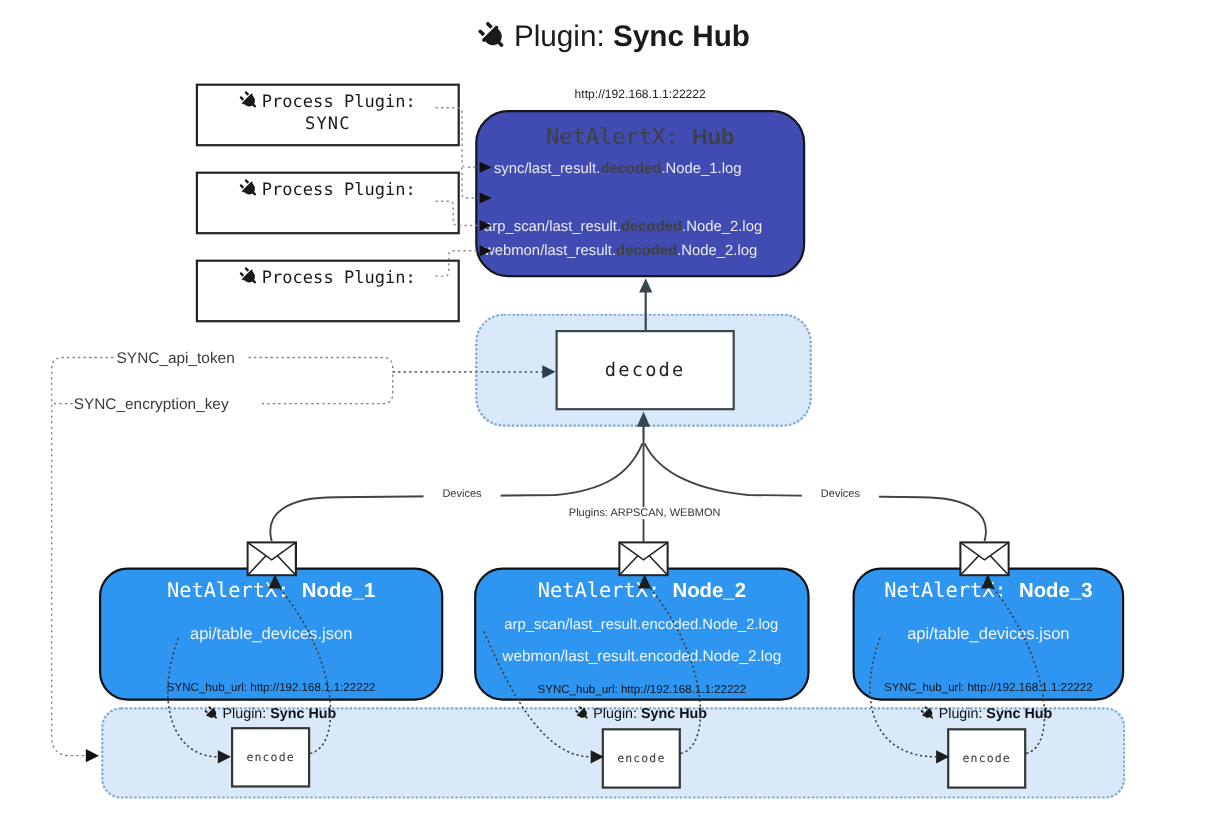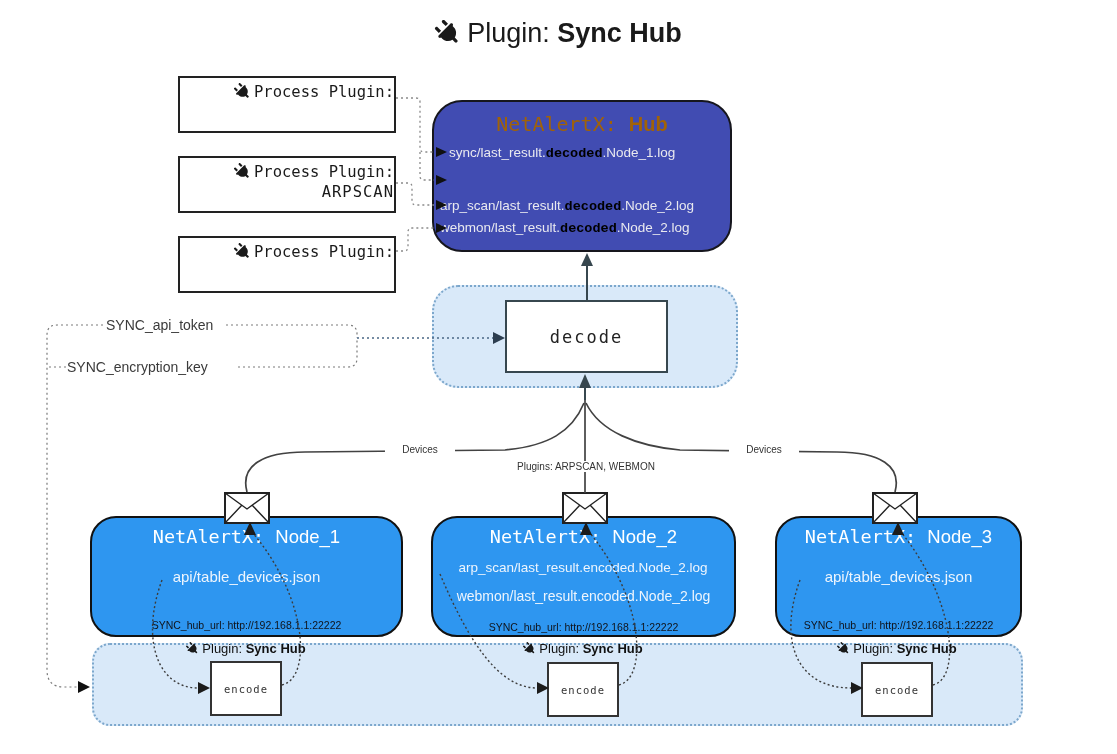--- a/index.html
+++ b/index.html
@@ -11,29 +11,29 @@
   
   .page-title{left:0;top:18px;width:1117px;text-align:center;font-size:27px;color:#1a1a1a;z-index:60;}
   .page-title .bold{font-weight:bold;}
   .plug-lg{width:26px;height:26px;vertical-align:-4px;margin-right:6px;transform:rotate(-45deg);display:inline-block;}
   .plug-md{width:17px;height:17px;vertical-align:-3px;margin-right:3px;transform:rotate(-45deg);display:inline-block;}
   .plug-sm{width:13px;height:13px;vertical-align:-2px;margin-right:3px;transform:rotate(-45deg);display:inline-block;}
 
   
   .hub-url{left:432px;top:80px;width:300px;text-align:center;font-size:11px;color:#222;z-index:20;}
   .hub{left:432px;top:100px;width:300px;height:152px;background:#414CB2;border:2px solid #16161d;border-radius:30px;box-sizing:border-box;z-index:10;}
-  .hub-title{left:432px;top:112px;width:300px;text-align:center;font-size:20px;color:#a16207;z-index:12;}
+  .hub-title{left:432px;top:112px;width:300px;text-align:center;font-size:20px;color:#404040;z-index:12;}
   .hub-title .bold{font-weight:bold;font-family:"Liberation Sans",sans-serif;}
   .hub-line{color:#e9e9ef;font-size:13.5px;white-space:nowrap;z-index:12;}
-  .hub-line b{color:#000000;font-family:Liberation Mono, monospace;}
+  .hub-line b{color:#404040;}
   .hl1{left:449px;top:145px;} .hl2{left:449px;top:172px;}
   .hl3{left:440px;top:198px;} .hl4{left:440px;top:220px;}
 
   
-  .pbox{left:178px;width:218px;height:57px;background:#fff;border:2px solid #222;box-sizing:border-box;text-align:right;z-index:10;}
+  .pbox{left:178px;width:240px;height:57px;background:#fff;border:2px solid #222;box-sizing:border-box;text-align:center;z-index:10;}
   .pbox .l1{font-size:15.5px;margin-top:5px;}
   .pbox .l2{font-size:15.5px;margin-top:2px;letter-spacing:1px;}
   .pb1{top:76px;} .pb2{top:156px;} .pb3{top:236px;}
 
   
   .panel{background:#D9E9F9;border:2px dotted #7CA7CC;box-sizing:border-box;z-index:5;}
   .decode-panel{left:432px;top:285px;width:306px;height:103px;border-radius:26px;}
   .decode-box{left:505px;top:300px;width:163px;height:73px;background:#fff;border:2px solid #37474f;box-sizing:border-box;
               display:flex;align-items:center;justify-content:center;font-size:17px;letter-spacing:2px;color:#222;z-index:8;}
 
@@ -44,21 +44,21 @@
   
   .flow-label{font-size:10px;color:#333;background:#fff;text-align:center;z-index:60;}
   .fl-left{left:385px;top:444px;width:70px;}
   .fl-right{left:729px;top:444px;width:70px;}
   .fl-center{left:486px;top:461px;width:200px;}
 
   
   .node{top:516px;height:121px;background:#2E96F0;border:2px solid #111;border-radius:26px;box-sizing:border-box;z-index:10;}
   .n1{left:90px;width:313px;} .n2{left:431px;width:305px;} .n3{left:775px;width:247px;}
   .node-title{top:526px;text-align:center;font-size:18.5px;color:#fff;z-index:12;}
-  .node-title .bold{font-weight:normal;font-family:"Liberation Sans",sans-serif;}
+  .node-title .bold{font-weight:bold;font-family:"Liberation Sans",sans-serif;}
   .nt1{left:90px;width:313px;} .nt2{left:431px;width:305px;} .nt3{left:775px;width:247px;}
   .node-line{color:#eef5fd;text-align:center;white-space:nowrap;z-index:12;}
   .n1-line{left:90px;top:568px;width:313px;font-size:15px;}
   .n2-line1{left:431px;top:560px;width:304px;font-size:13.5px;}
   .n2-line2{left:431px;top:588px;width:305px;font-size:14px;}
   .n3-line{left:775px;top:568px;width:247px;font-size:15px;}
   .node-url{font-size:10.5px;color:#10131a;text-align:center;z-index:12;}
   .nu1{left:90px;top:619px;width:313px;} .nu2{left:431px;top:621px;width:305px;} .nu3{left:775px;top:619px;width:247px;}
 
   
@@ -81,39 +81,40 @@
 <body>
 
 <div class="stage">
 
   <div class="abs page-title">
     <svg class="plug-lg" viewBox="0 0 384 512" fill="#1a1a1a">
         <path d="M96 0c17.7 0 32 14.3 32 32l0 96-64 0 0-96C64 14.3 78.3 0 96 0zM288 0c17.7 0 32 14.3 32 32l0 96-64 0 0-96c0-17.7 14.3-32 32-32zM32 160l320 0c17.7 0 32 14.3 32 32s-14.3 32-32 32l0 32c0 77.4-55 142-128 156.8l0 67.2c0 17.7-14.3 32-32 32s-32-14.3-32-32l0-67.2C87 398 32 333.4 32 256l0-32c-17.7 0-32-14.3-32-32s14.3-32 32-32z"></path>
       </svg><span>Plugin:</span>&nbsp;<span class="bold">Sync Hub</span>
   </div>
 
+  <div class="abs hub-url">http://192.168.1.1:22222</div>
 
   <div class="abs hub"></div>
   <div class="abs hub-title mono">
     <span>NetAlertX:</span>&nbsp;<span class="bold">Hub</span>
   </div>
   <div class="abs hub-line hl1"><span>sync/last_result.</span><b>decoded</b><span>.Node_1.log</span></div>
   <div class="abs hub-line hl3"><span>arp_scan/last_result.</span><b>decoded</b><span>.Node_2.log</span></div>
   <div class="abs hub-line hl4"><span>webmon/last_result.</span><b>decoded</b><span>.Node_2.log</span></div>
 
   <div class="abs pbox pb1 mono">
     <div class="l1"><svg class="plug-md" viewBox="0 0 384 512" fill="#1a1a1a">
           <path d="M96 0c17.7 0 32 14.3 32 32l0 96-64 0 0-96C64 14.3 78.3 0 96 0zM288 0c17.7 0 32 14.3 32 32l0 96-64 0 0-96c0-17.7 14.3-32 32-32zM32 160l320 0c17.7 0 32 14.3 32 32s-14.3 32-32 32l0 32c0 77.4-55 142-128 156.8l0 67.2c0 17.7-14.3 32-32 32s-32-14.3-32-32l0-67.2C87 398 32 333.4 32 256l0-32c-17.7 0-32-14.3-32-32s-14.3-32 32-32z"></path>
         </svg><span>Process Plugin:</span></div>
+    <div class="l2">SYNC</div>
   </div>
   <div class="abs pbox pb2 mono">
     <div class="l1"><svg class="plug-md" viewBox="0 0 384 512" fill="#1a1a1a">
           <path d="M96 0c17.7 0 32 14.3 32 32l0 96-64 0 0-96C64 14.3 78.3 0 96 0zM288 0c17.7 0 32 14.3 32 32l0 96-64 0 0-96c0-17.7 14.3-32 32-32zM32 160l320 0c17.7 0 32 14.3 32 32s-14.3 32-32 32l0 32c0 77.4-55 142-128 156.8l0 67.2c0 17.7-14.3 32-32 32s-32-14.3-32-32l0-67.2C87 398 32 333.4 32 256l0-32c-17.7 0-32-14.3-32-32s-14.3-32 32-32z"></path>
         </svg><span>Process Plugin:</span></div>
-    <div class="l2">ARPSCAN</div>
   </div>
   <div class="abs pbox pb3 mono">
     <div class="l1"><svg class="plug-md" viewBox="0 0 384 512" fill="#1a1a1a">
           <path d="M96 0c17.7 0 32 14.3 32 32l0 96-64 0 0-96C64 14.3 78.3 0 96 0zM288 0c17.7 0 32 14.3 32 32l0 96-64 0 0-96c0-17.7 14.3-32 32-32zM32 160l320 0c17.7 0 32 14.3 32 32s-14.3 32-32 32l0 32c0 77.4-55 142-128 156.8l0 67.2c0 17.7-14.3 32-32 32s-32-14.3-32-32l0-67.2C87 398 32 333.4 32 256l0-32c-17.7 0-32-14.3-32-32s-14.3-32 32-32z"></path>
         </svg><span>Process Plugin:</span></div>
   </div>
 
   <div class="abs panel decode-panel"></div>
   <div class="abs decode-box mono">decode</div>
 

